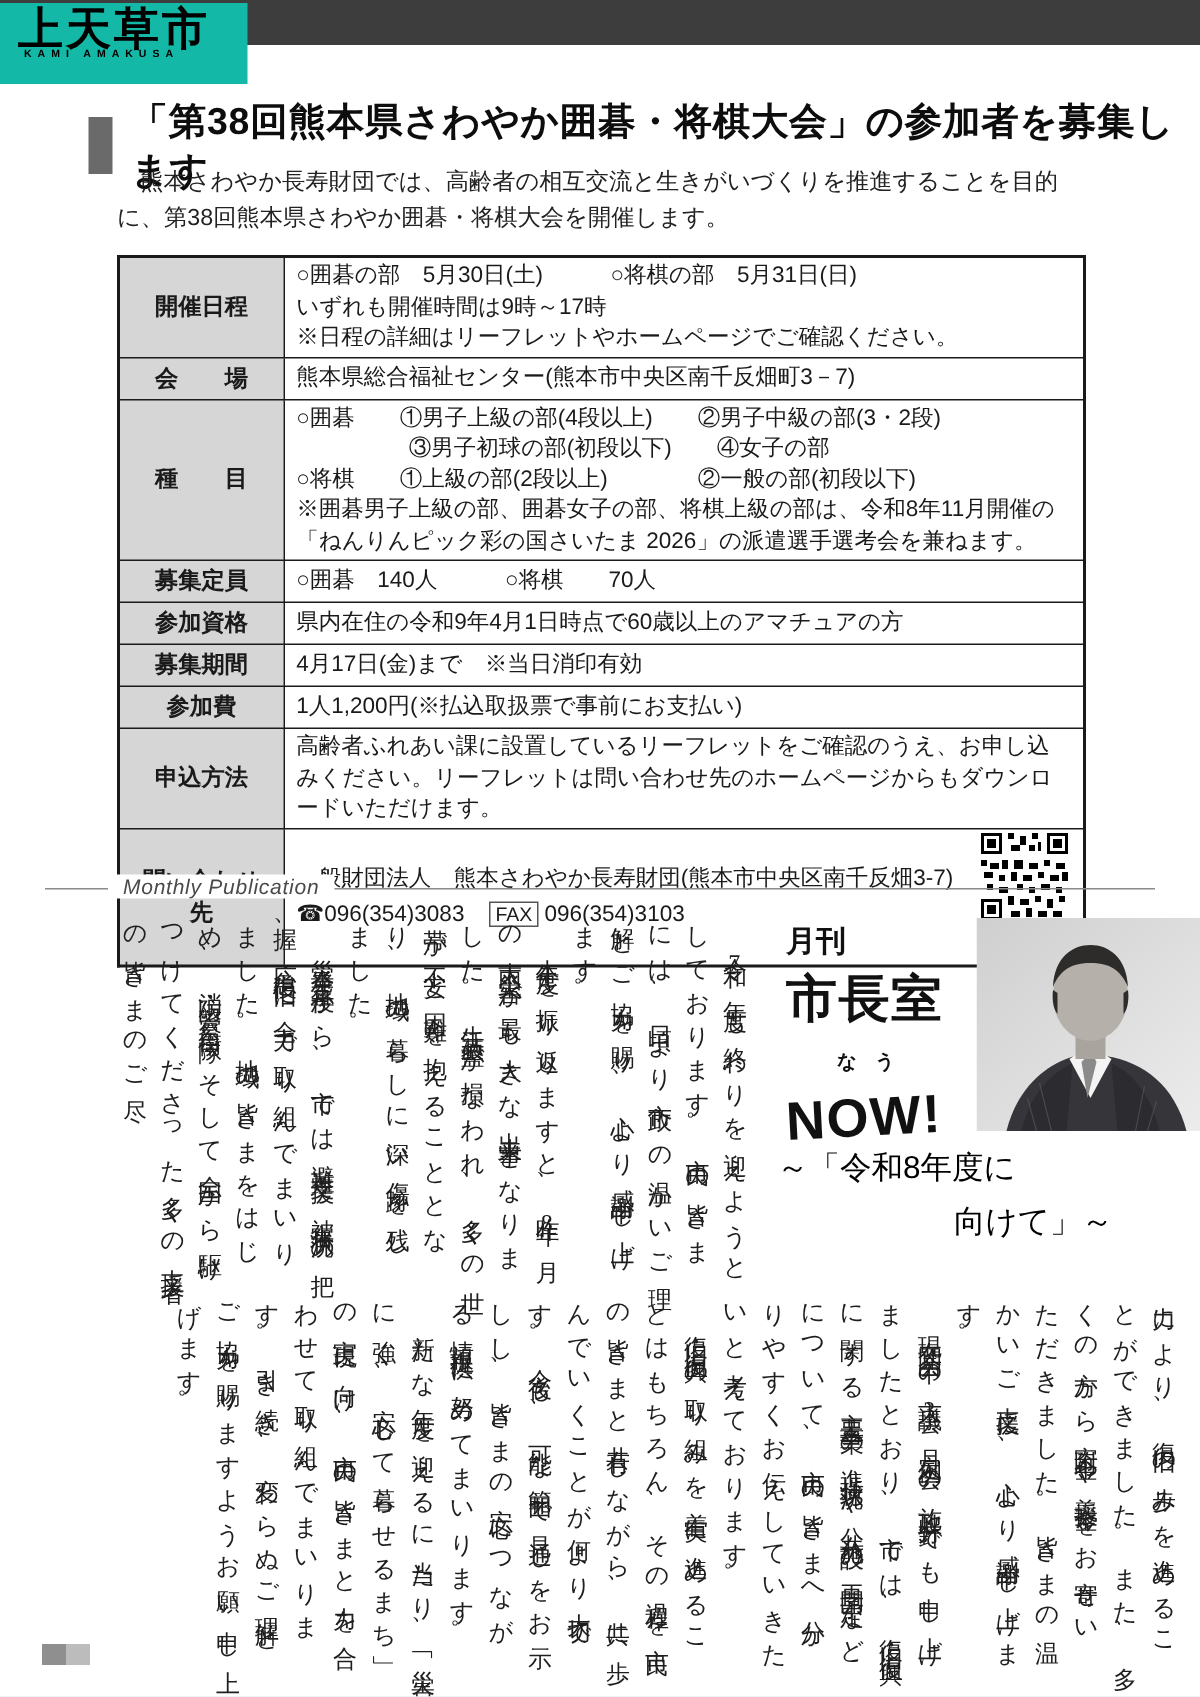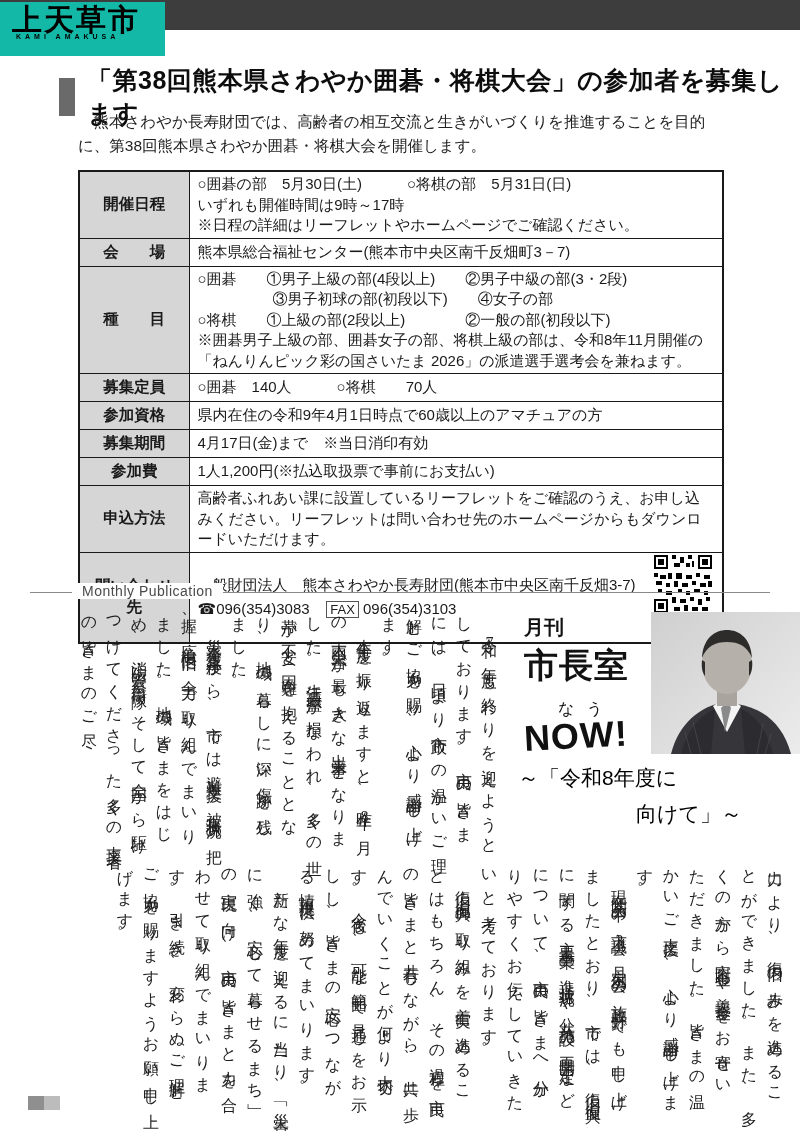--- a/index.html
+++ b/index.html
@@ -28,27 +28,27 @@
   .info-table td { border:1px solid #1a1a1a; padding:2px 8px; line-height:20.5px; vertical-align:middle; }
   .cell-text { white-space:pre-line; }
   .contact-cell { display:flex; justify-content:space-between; align-items:center; }
   .contact-text { line-height:24px; }
   .faxbox { border:1px solid #555; padding:0 3px; font-size:13px; }
   .qr-wrap { text-align:center; padding-right:2px; flex:0 0 auto; }
   .qr-caption { font-size:12px; color:#222; margin-top:1px; }
   
   .divider { position:absolute; top:583px; left:30px; width:740px; height:20px; }
   .divider-line { position:absolute; top:9px; left:0; width:100%; border-top:1px solid #8a8a8a; }
-  .divider-label { position:absolute; top:0; left:42px; background:#fff; padding:0 10px; font-size:14px; color:#4a4a4a; letter-spacing:0.5px; }
+  .divider-label { position:absolute; top:0; left:42px; background:#fff; padding:0 10px; font-size:14px; color:#4a4a4a; letter-spacing:0.5px;font-style:italic; }
   
   .mayor-header { position:absolute; top:606px; left:518px; width:285px; height:246px; }
   .masthead { position:absolute; top:8px; left:6px; width:125px; }
   .mh-line1 { font-size:20px; font-weight:bold; color:#111; }
   .mh-line2 { font-size:34px; font-weight:bold; letter-spacing:1px; color:#111; margin-top:2px; }
-  .mh-furigana { font-size:16px; font-weight:normal; letter-spacing:12px; margin:10px 0 0 34px; color:#111; }
+  .mh-furigana { font-size:13px; font-weight:bold; letter-spacing:12px; margin:10px 0 12px 34px; color:#111; }
   .mh-now { font-size:36px; font-weight:bold; letter-spacing:1px; color:#111; transform:rotate(-3deg); transform-origin:left; margin-top:-2px; }
   .mayor-photo { position:absolute; top:6px; right:0; width:152px; height:142px; }
   .mh-subtitle { position:absolute; top:158px; left:0; width:285px; font-family:Liberation Sans, sans-serif; font-size:21px; color:#000000; }
   .mh-subtitle .sub2 { margin-left:118px; margin-top:8px; }
   
   .vtext {
     writing-mode:vertical-rl; text-orientation:upright;
     font-family:"Liberation Serif", serif; color:#1e1e1e;
     font-size:16px; letter-spacing:4px;
   }

